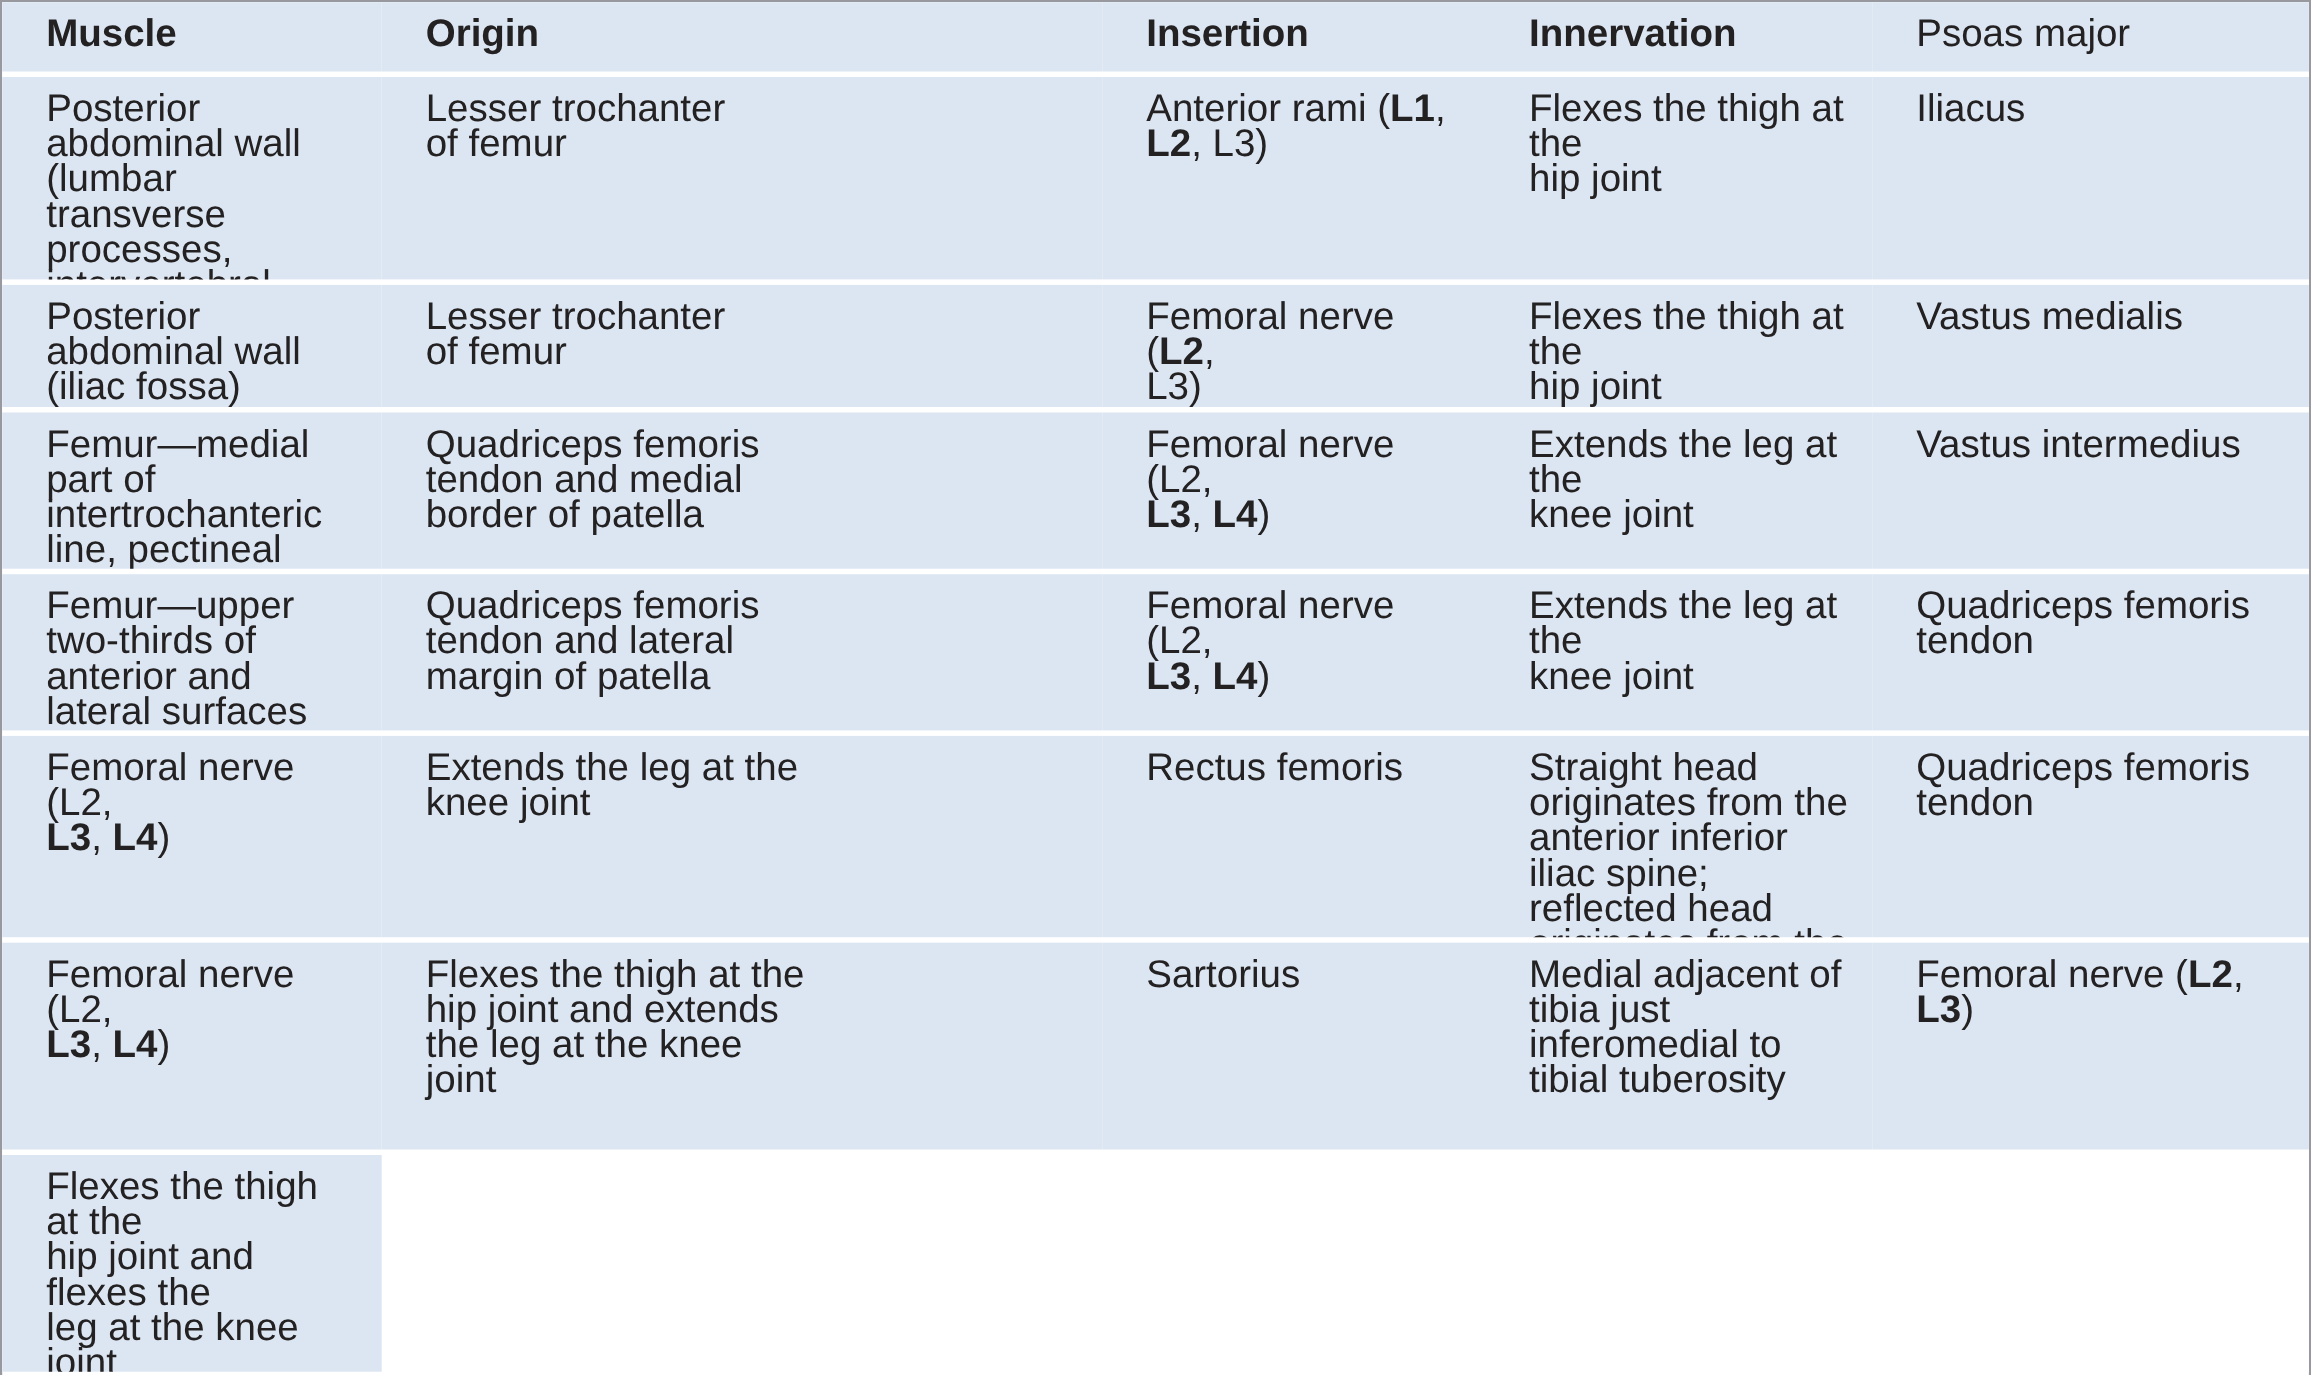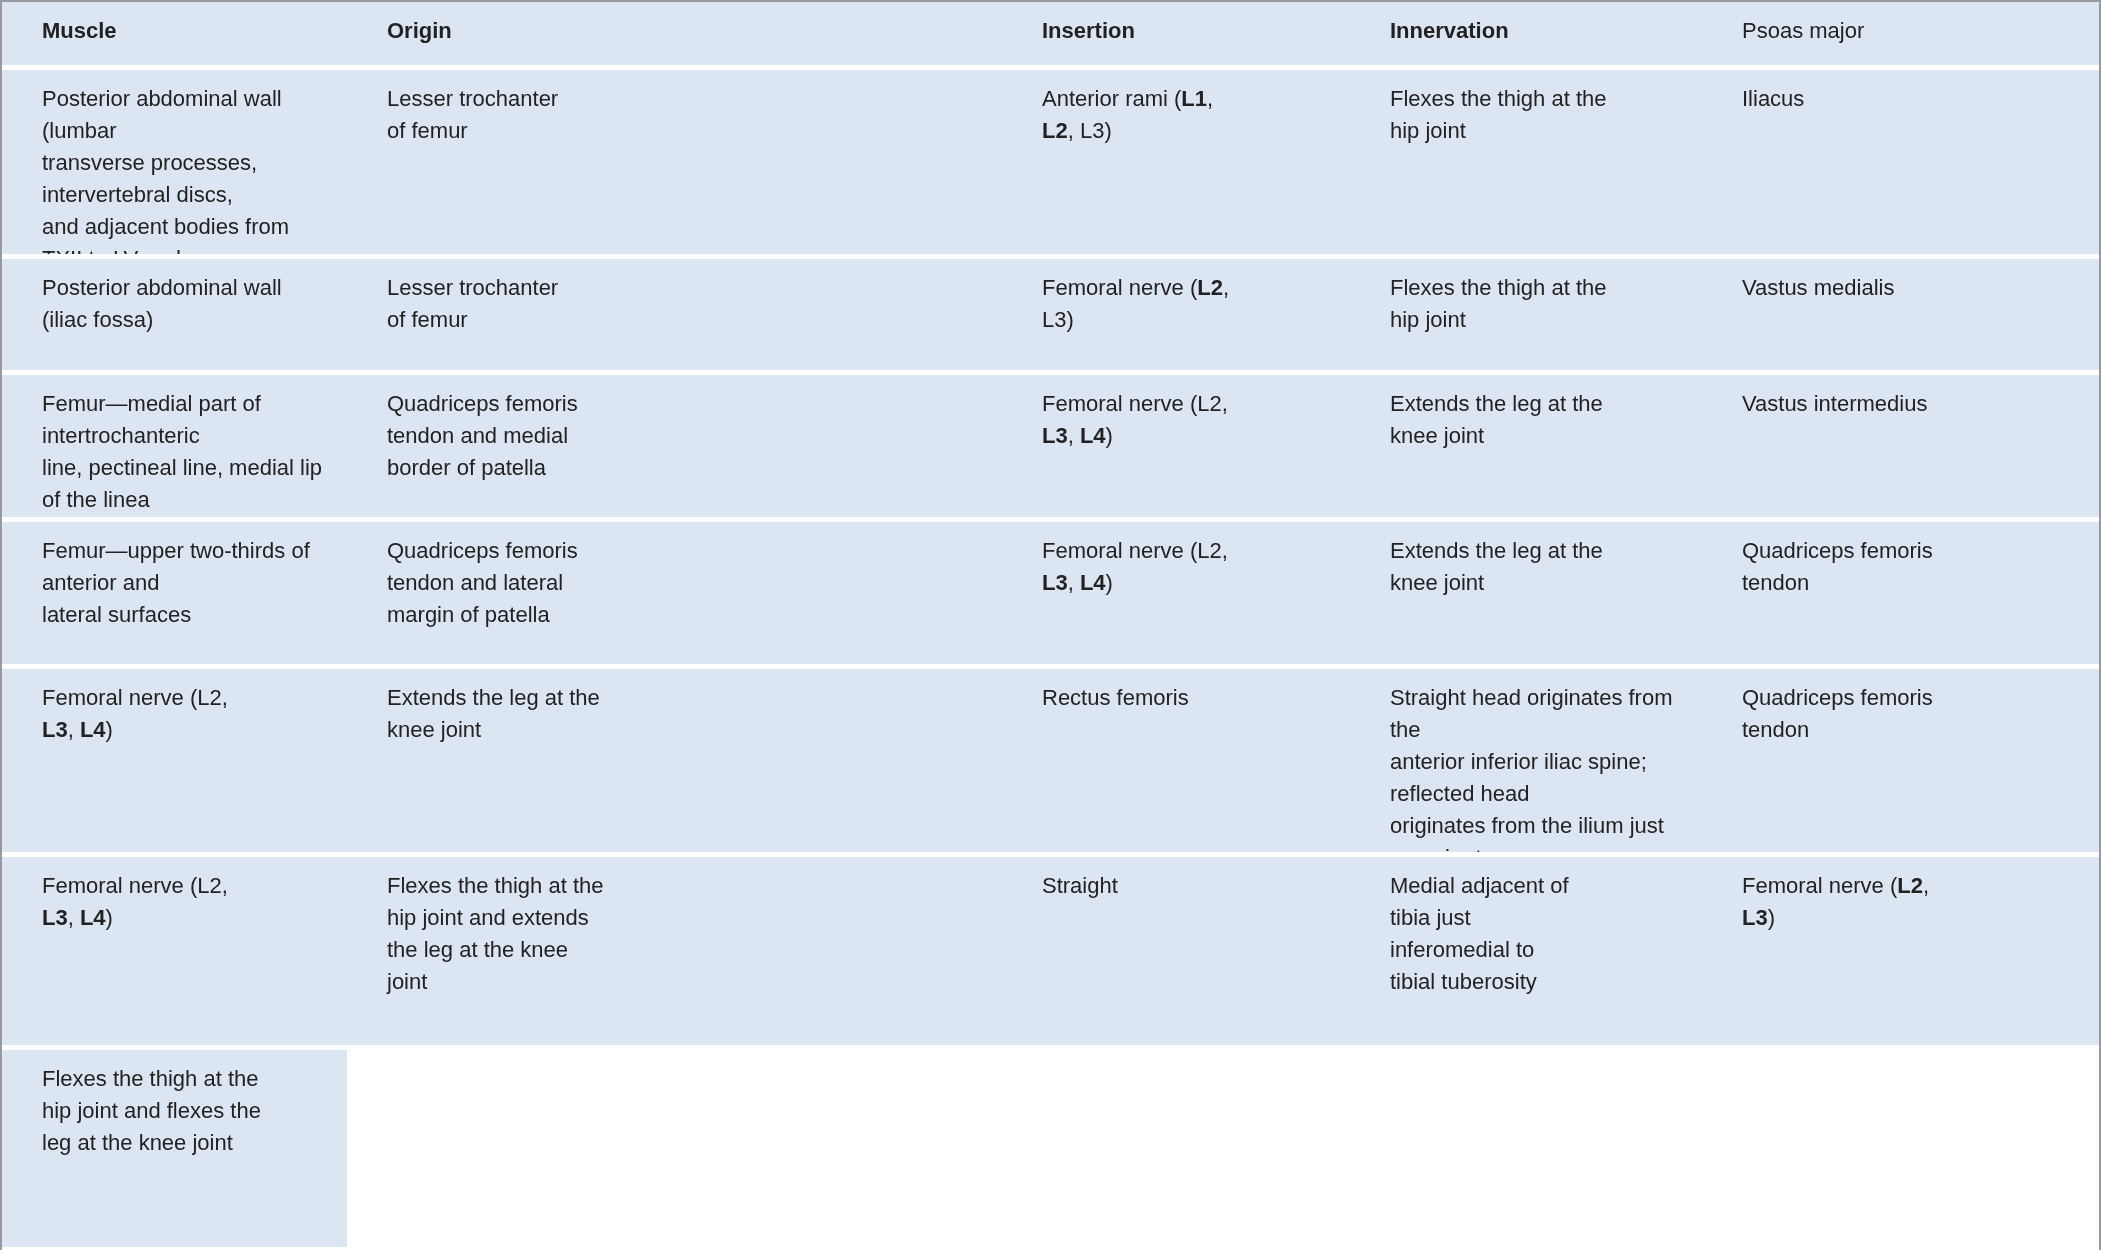--- a/index.html
+++ b/index.html
@@ -22,21 +22,21 @@
     grid-template-columns:345px 655px 348px 352px 397px;
     grid-template-rows:63px 184px 111px 142px 142px 183px 188px 197px;
     row-gap:5px;
     column-gap:0;
     background:var(--sep);
   }
   .cell{
     background:var(--bg);
     box-sizing:border-box;
     padding:13px 20px 10px 40px;
-    font-size:22px;
+    font-size:35px;
     line-height:32px;
     white-space:pre-line;
     overflow:hidden;
   }
   .cell.head{
     font-weight:700;
   }
   .cell .b{font-weight:700;}
 </style>
 </head>
@@ -100,21 +100,21 @@
 originates from the ilium just superior to
 the acetabulum</div>
       <div class="cell body">Quadriceps femoris
 tendon</div>
       <div class="cell body"><span>Femoral nerve (L2,
 </span><span class="b">L3</span><span>, </span><span class="b">L4</span><span>)</span></div>
       <div class="cell body">Flexes the thigh at the
 hip joint and extends
 the leg at the knee
 joint</div>
-      <div class="cell body">Straight</div>
+      <div class="cell body">Sartorius</div>
       <div class="cell body">Medial adjacent of
 tibia just
 inferomedial to
 tibial tuberosity</div>
       <div class="cell body"><span>Femoral nerve (</span><span class="b">L2</span><span>,
 </span><span class="b">L3</span><span>)</span></div>
       <div class="cell body">Flexes the thigh at the
 hip joint and flexes the
 leg at the knee joint</div>
     </div>

